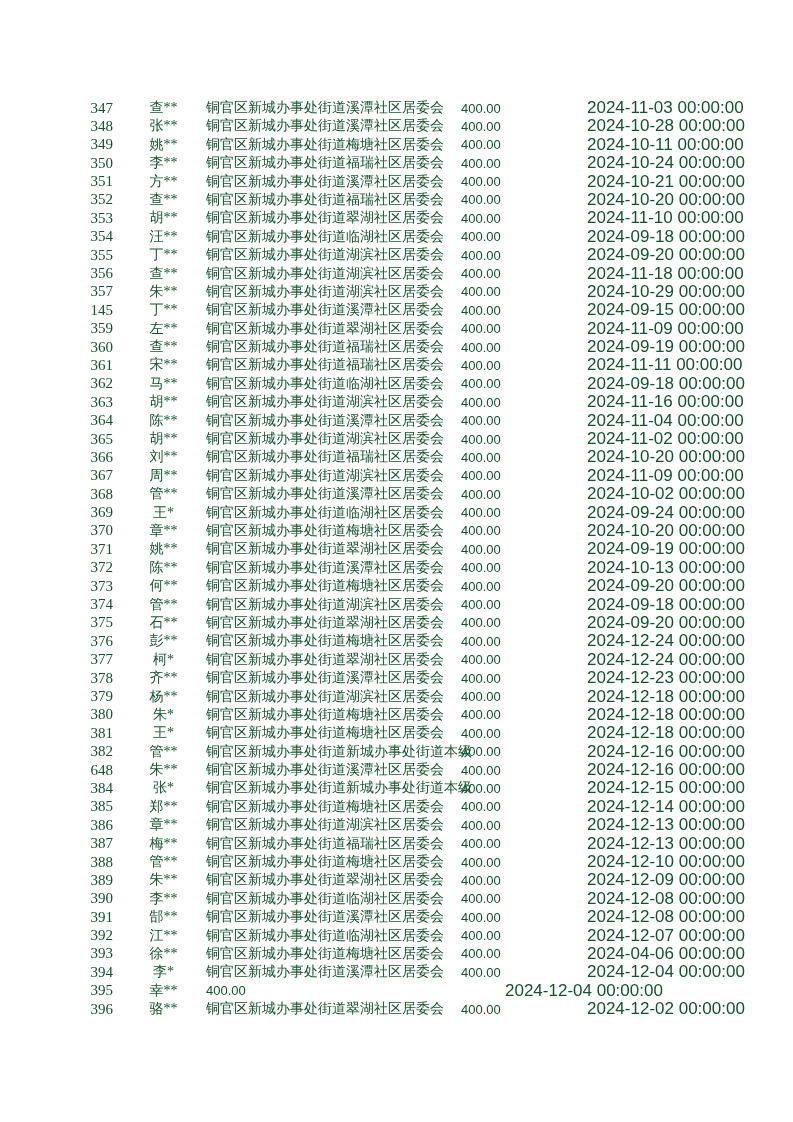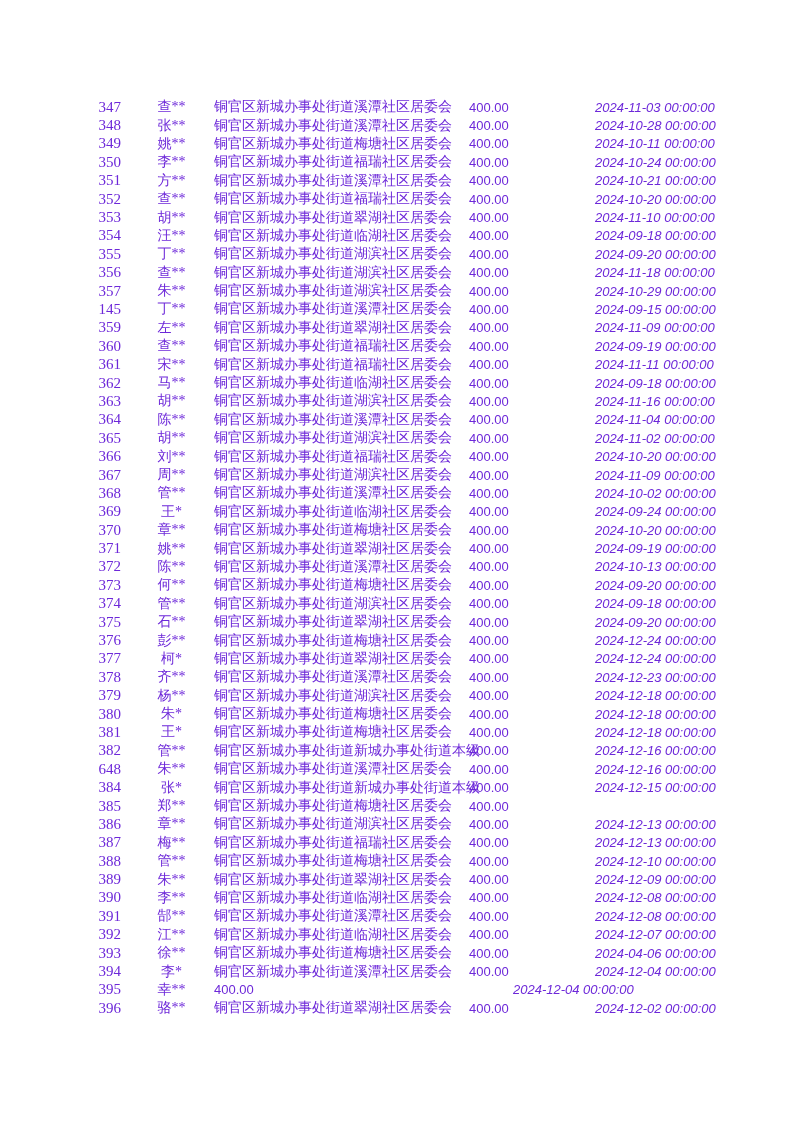--- a/index.html
+++ b/index.html
@@ -18,23 +18,22 @@
     position: absolute;
     left: 0;
     top: 98px;
     width: 793px;
   }
   .row {
     display: grid;
     grid-template-columns: 121px 85px 255px 82px auto;
     height: 18.4px;
     align-items: center;
-    color: #6d28d9;
+    color: #14532d;
     white-space: nowrap;
-    margin-left: 8px;
   }
   .cell { overflow: visible; }
   .seq {
     text-align: right;
     padding-right: 8px;
     font-family: "Liberation Serif", "DejaVu Serif", serif;
     font-size: 15px;
   }
   .name {
     text-align: center;
@@ -48,22 +47,21 @@
   }
   .amount {
     text-align: left;
     font-family: "Liberation Sans", "DejaVu Sans", sans-serif;
     font-size: 13px;
   }
   .date {
     text-align: left;
     padding-left: 44px;
     font-family: "Liberation Sans", "DejaVu Sans", sans-serif;
-    font-size: 13px;
-    font-style: italic;
+    font-size: 17px;
   }
 </style>
 </head>
 <body>
 
 <div class="page">
   <div class="records">
   <div class="row">
     <span class="cell seq">347</span>
     <span class="cell name">查**</span>
@@ -366,20 +364,21 @@
     <span class="cell org">铜官区新城办事处街道新城办事处街道本级</span>
     <span class="cell amount">400.00</span>
     <span class="cell date">2024-12-15 00:00:00</span>
   </div>
 
   <div class="row">
     <span class="cell seq">385</span>
     <span class="cell name">郑**</span>
     <span class="cell org">铜官区新城办事处街道梅塘社区居委会</span>
     <span class="cell amount">400.00</span>
+    <span class="cell date">2024-12-14 00:00:00</span>
   </div>
 
   <div class="row">
     <span class="cell seq">386</span>
     <span class="cell name">章**</span>
     <span class="cell org">铜官区新城办事处街道湖滨社区居委会</span>
     <span class="cell amount">400.00</span>
     <span class="cell date">2024-12-13 00:00:00</span>
   </div>
 

